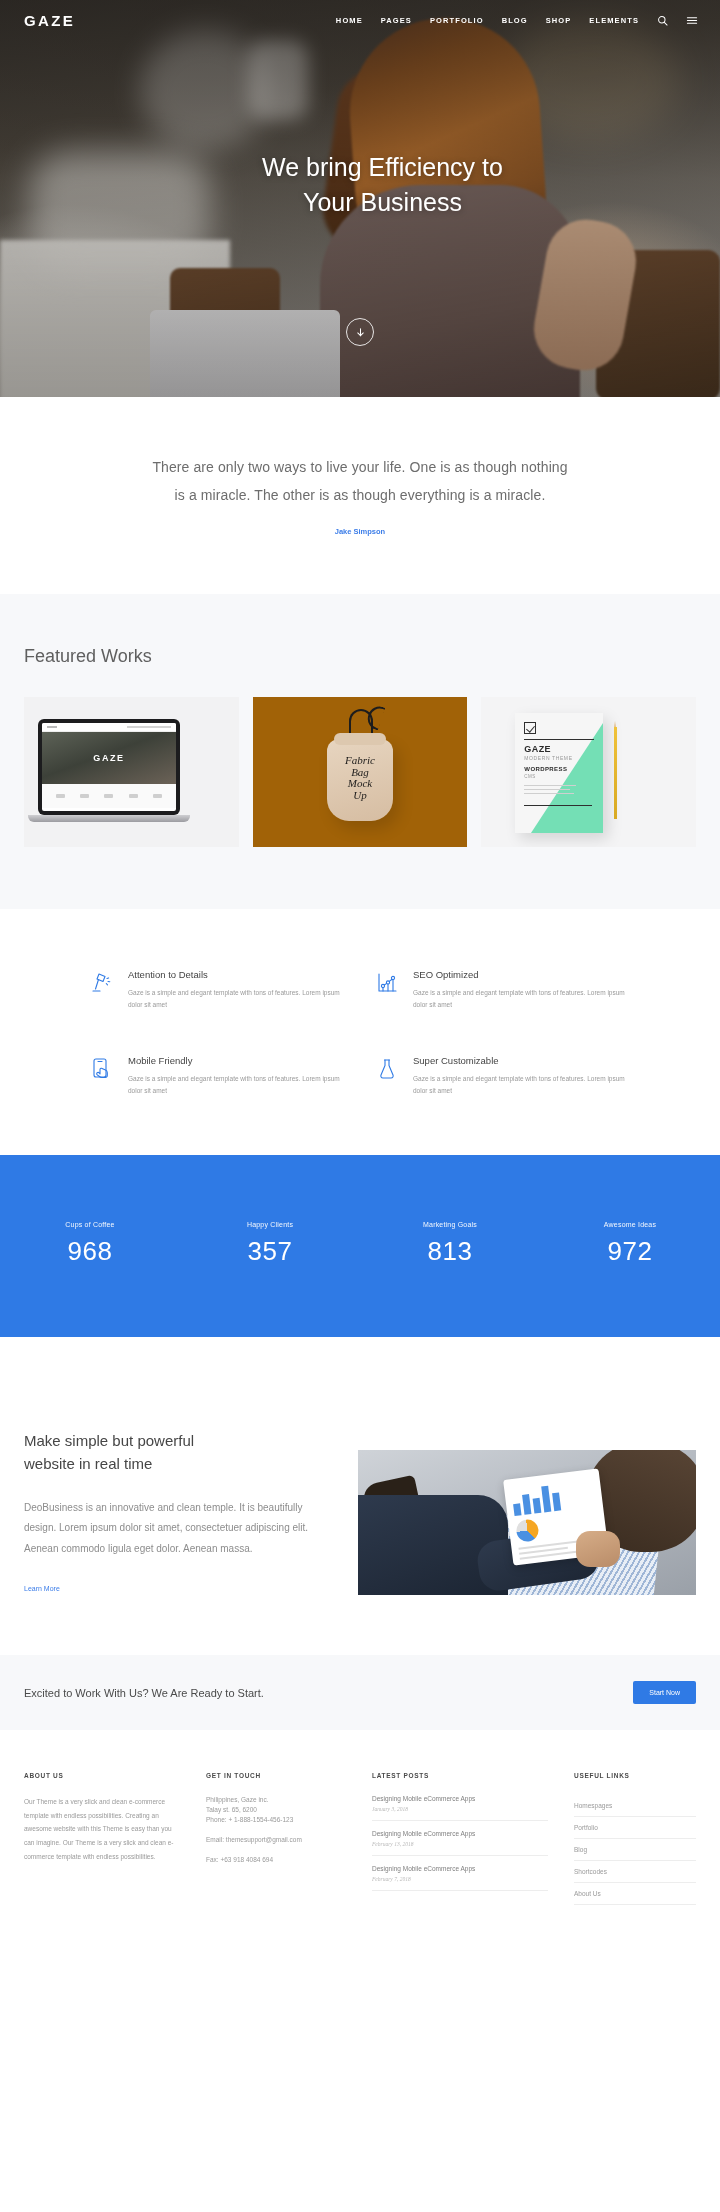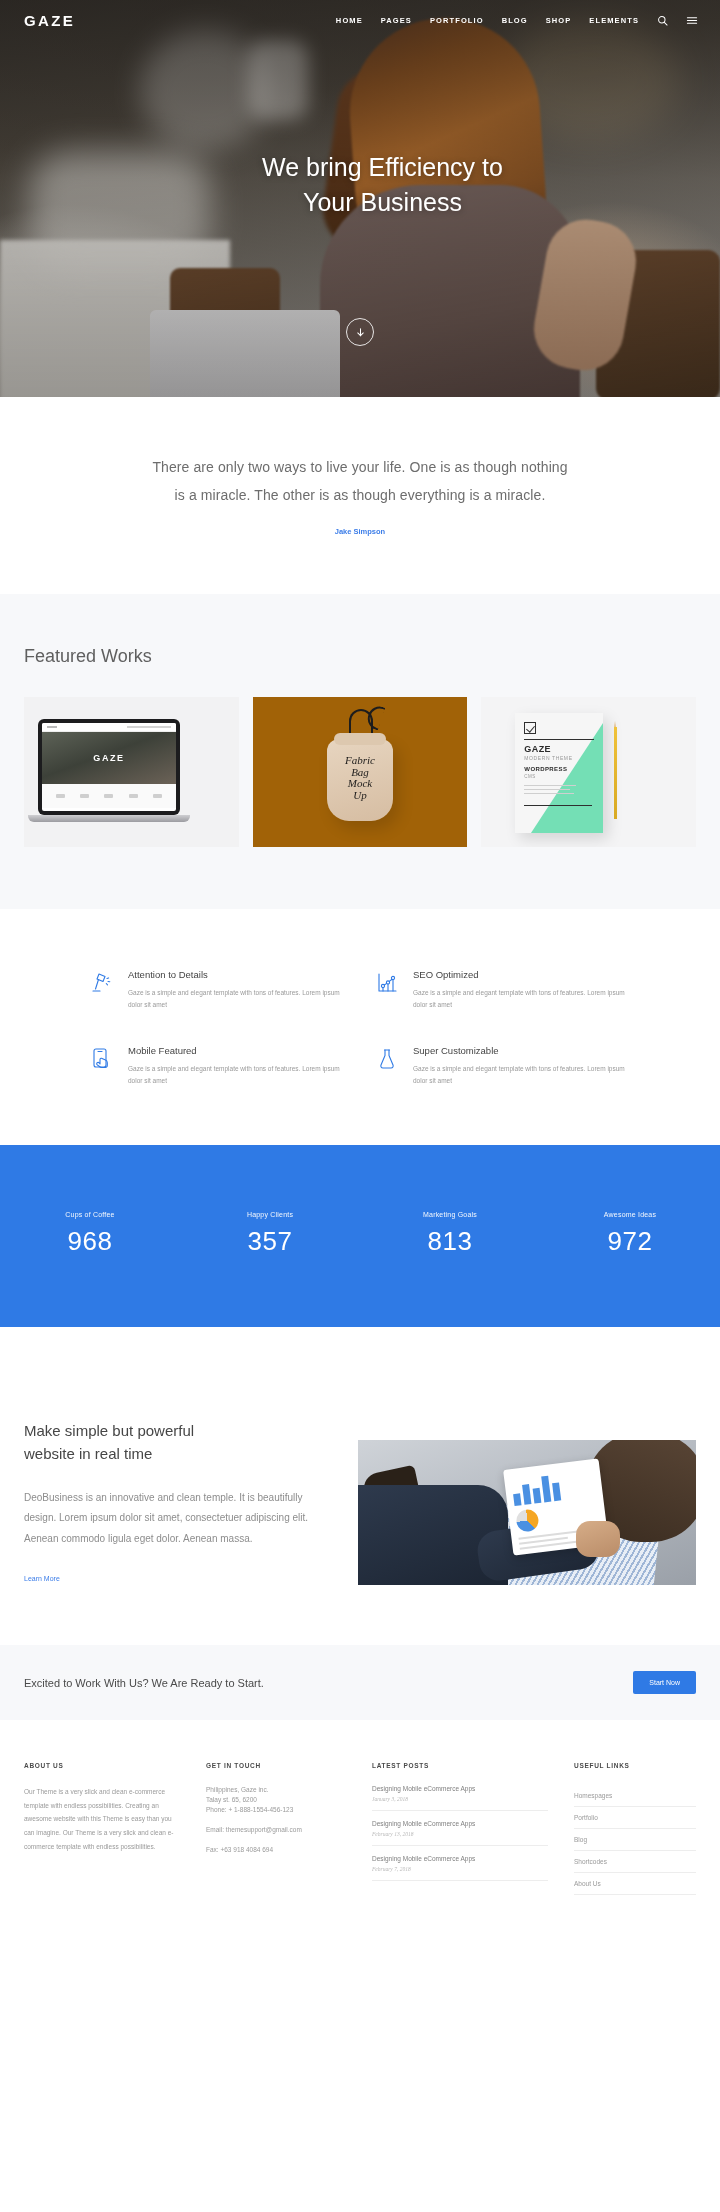--- a/index.html
+++ b/index.html
@@ -129,21 +129,21 @@
   .flyer-t1{position:absolute;left:9px;top:31px;font-size:9px;font-weight:bold;color:#2b2b2b;letter-spacing:.4px;}
   .flyer-t2{position:absolute;left:9px;top:42px;font-size:5px;color:#9a9a9a;letter-spacing:.6px;}
   .flyer-t3{position:absolute;left:9px;top:53px;font-size:6px;font-weight:bold;color:#2b2b2b;letter-spacing:.4px;}
   .flyer-t4{position:absolute;left:9px;top:61px;font-size:4.5px;color:#9a9a9a;letter-spacing:.5px;}
   .flyer-l{position:absolute;left:9px;background:#cfcfcf;height:1px;}
   .pencil{position:absolute;left:133px;top:30px;width:3px;height:92px;background:linear-gradient(180deg,#f0c23a,#d8a922);}
   .pencil:before{content:"";position:absolute;left:0;top:-6px;border-left:1.5px solid transparent;border-right:1.5px solid transparent;border-bottom:6px solid #e4c08e;}
 
   
   .feat-sec { background:#fff; padding:60px 0 58px; }
-  .feat-grid { display:grid; grid-template-columns:1fr 1fr; gap:34px 30px; padding:0 90px; }
+  .feat-grid { display:grid; grid-template-columns:1fr 1fr; gap:44px 30px; padding:0 90px; }
   .feat { display:flex; gap:12px; }
   .feat-ico { width:26px; flex:0 0 26px; color:#2f7ae5; padding-top:2px; }
   .feat-title { font-size:9.5px; color:#444; margin-bottom:7px; font-weight:400; }
   .feat-desc { font-size:6.5px; color:#9a9a9a; line-height:1.85; }
 
   
   .stats-sec { background:#2f7ae5; padding:66px 0 70px; display:flex; }
   .stat { flex:1; text-align:center; color:#fff; }
   .stat-label { font-size:7px; letter-spacing:.2px; opacity:.95; margin-bottom:8px; }
   .stat-value { font-size:26px; font-weight:400; letter-spacing:.5px; }
@@ -351,21 +351,21 @@
 
       <div class="feat">
         <div class="feat-ico">
           <svg width="24" height="24" viewBox="0 0 24 24" fill="none" stroke="#2f7ae5" stroke-width="1.1" stroke-linecap="round" stroke-linejoin="round">
             <rect x="4" y="2" width="12" height="18" rx="2"></rect>
               <line x1="8" y1="4.5" x2="12" y2="4.5"></line>
             <path d="M10 12.5c0-1 .8-1.5 1.5-1.2l4 1.8c1.2.5 1.8 1.4 1.8 2.6v2.6c0 1.2-.9 2.2-2.1 2.2h-3.6c-1 0-1.9-.5-2.5-1.3L7 17.6c-.5-.7-.3-1.6.5-2 .6-.3 1.3-.1 1.7.4l.8 1z"></path>
           </svg>
         </div>
         <div>
-          <div class="feat-title">Mobile Featured</div>
+          <div class="feat-title">Mobile Friendly</div>
           <div class="feat-desc">Gaze is a simple and elegant template with tons of features. Lorem ipsum dolor sit amet</div>
         </div>
       </div>
 
       <div class="feat">
         <div class="feat-ico">
           <svg width="24" height="24" viewBox="0 0 24 24" fill="none" stroke="#2f7ae5" stroke-width="1.1" stroke-linecap="round" stroke-linejoin="round">
             <path d="M9.5 3h5"></path>
               <path d="M10 3v5.5L6 18c-.6 1.5.3 3 1.9 3h8.2c1.6 0 2.5-1.5 1.9-3L14 8.5V3"></path>
           </svg>

